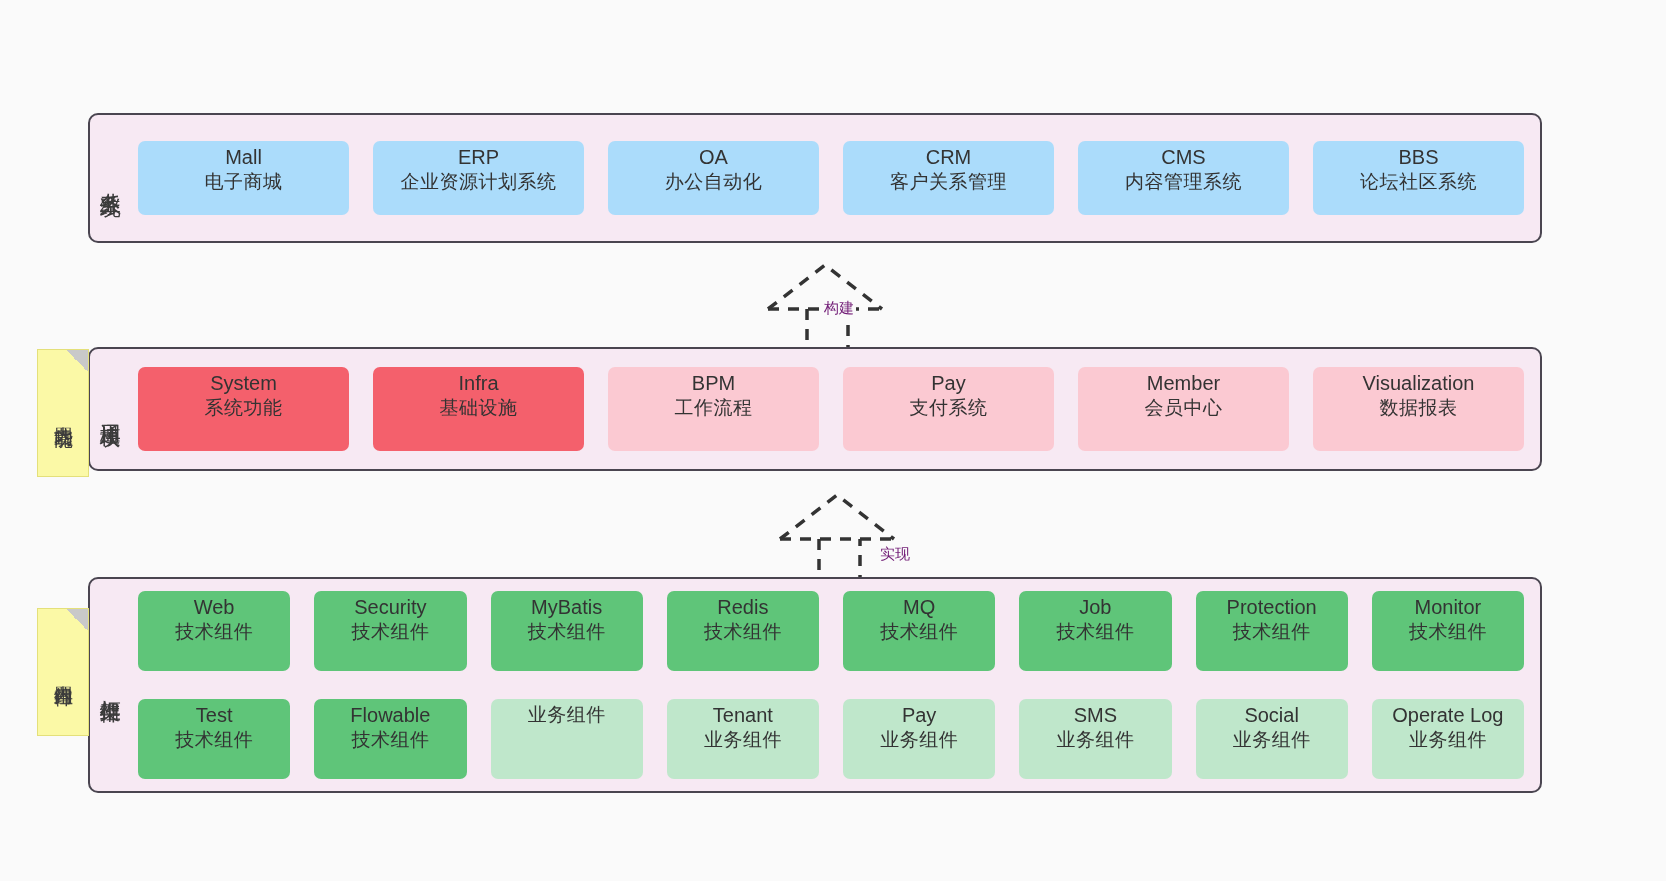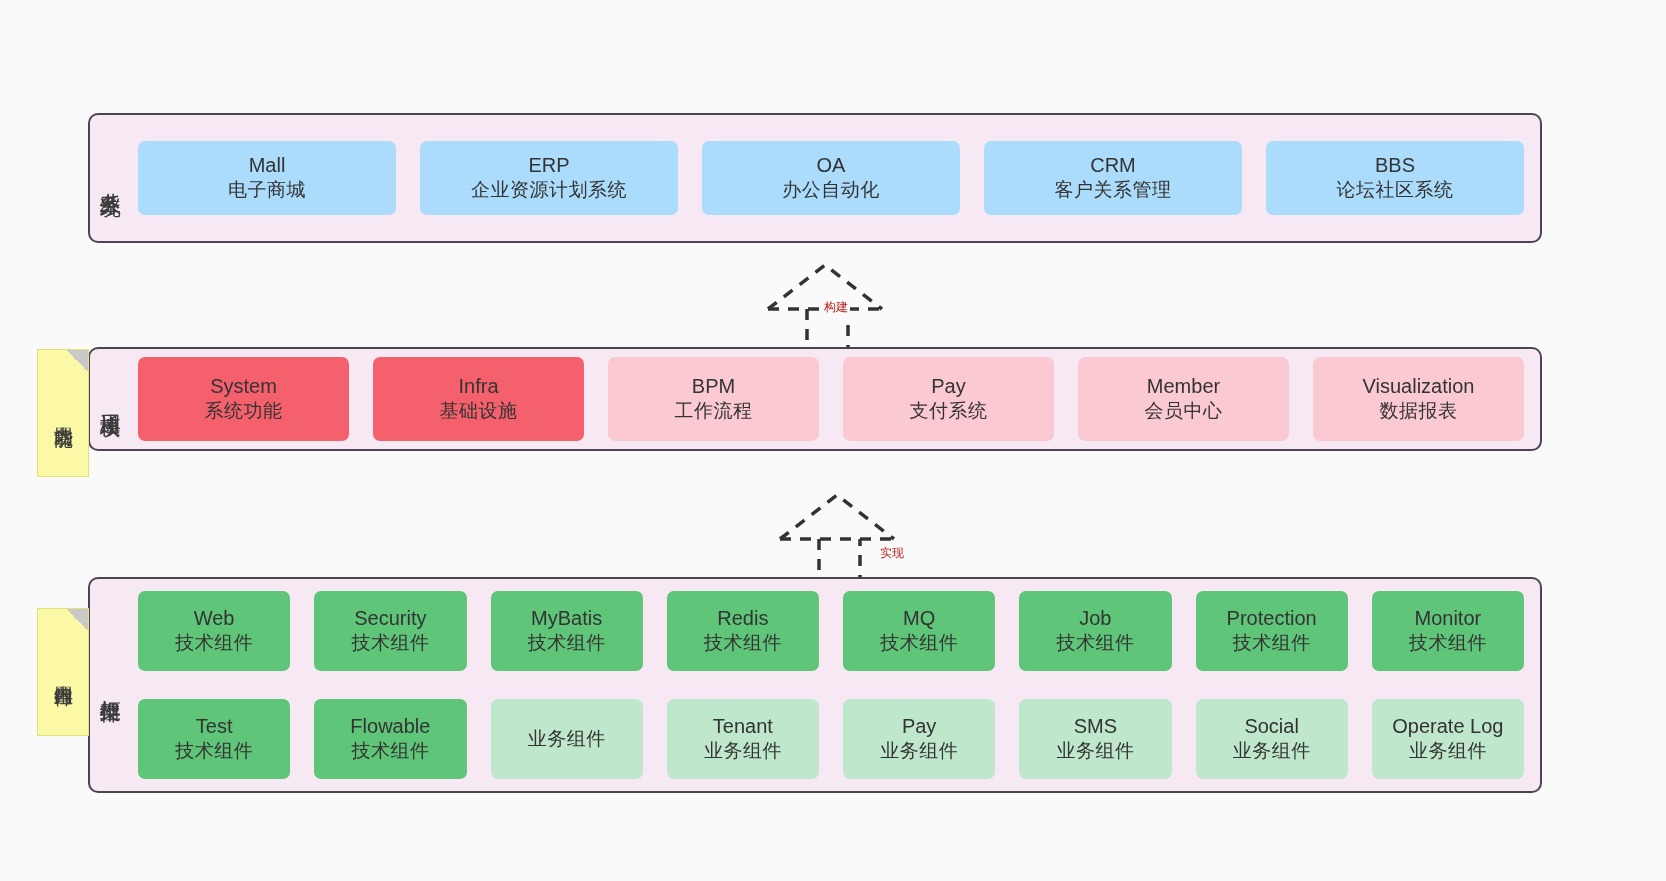--- a/index.html
+++ b/index.html
@@ -62,21 +62,20 @@
   }
 
   
   .card {
     flex: 1 1 0;
     box-sizing: border-box;
     border-radius: 7px;
     display: flex;
     flex-direction: column;
     align-items: center;
-    justify-content: center;
     text-align: center;
     color: #333333;
     padding: 4px 6px;
     overflow: hidden;
   }
   .card .en {
     font-size: 20px;
     line-height: 1.24;
     white-space: normal;
   }
@@ -89,21 +88,21 @@
   .c-blue   { background: #abdcfb; }
   .c-red    { background: #f4606c; }
   .c-pink   { background: #fbc9d2; }
   .c-green  { background: #5fc579; }
   .c-lgreen { background: #bfe7cb; }
 
   
   #layer-business { left: 88px;  top: 113px; width: 1454px; height: 130px; }
   #layer-business .card { height: 74px; }
 
-  #layer-common   { left: 88px;  top: 347px; width: 1454px; height: 104px; }
+  #layer-common   { left: 88px;  top: 347px; width: 1454px; height: 124px; }
   #layer-common .card { height: 84px; }
 
   #layer-framework{ left: 88px;  top: 577px; width: 1454px; height: 216px; }
   #layer-framework .card { height: 80px; }
   #layer-framework .layer-body { gap: 28px; padding: 0 16px 0 8px; }
 
   
   .sticky {
     position: absolute;
     box-sizing: border-box;
@@ -135,22 +134,22 @@
 
   
   .gen-arrow {
     position: absolute;
     width: 150px;
     height: 95px;
   }
   .gen-arrow svg { display: block; overflow: visible; }
   .gen-arrow .lbl {
     position: absolute;
-    font-size: 12px;
-    color: #b91c1c;
+    font-size: 15px;
+    color: #701a75;
     background: #fafafa;
     padding: 0 2px;
     white-space: nowrap;
   }
   #arrow-build     { left: 760px; top: 259px; }
   #arrow-build .lbl  { left: 62px; top: 40px; }
   #arrow-implement { left: 772px; top: 489px; }
   #arrow-implement .lbl { left: 62px; top: 56px; margin-left: 44px; }
 </style>
 </head>
@@ -176,20 +175,24 @@
         <div class="card c-blue">
           <span class="en">OA</span>
           <span class="cn">办公自动化</span>
         </div>
 
         <div class="card c-blue">
           <span class="en">CRM</span>
           <span class="cn">客户关系管理</span>
         </div>
 
+        <div class="card c-blue">
+          <span class="en">CMS</span>
+          <span class="cn">内容管理系统</span>
+        </div>
 
         <div class="card c-blue">
           <span class="en">BBS</span>
           <span class="cn">论坛社区系统</span>
         </div>
 
       </div>
     </div>
   </div>
 

